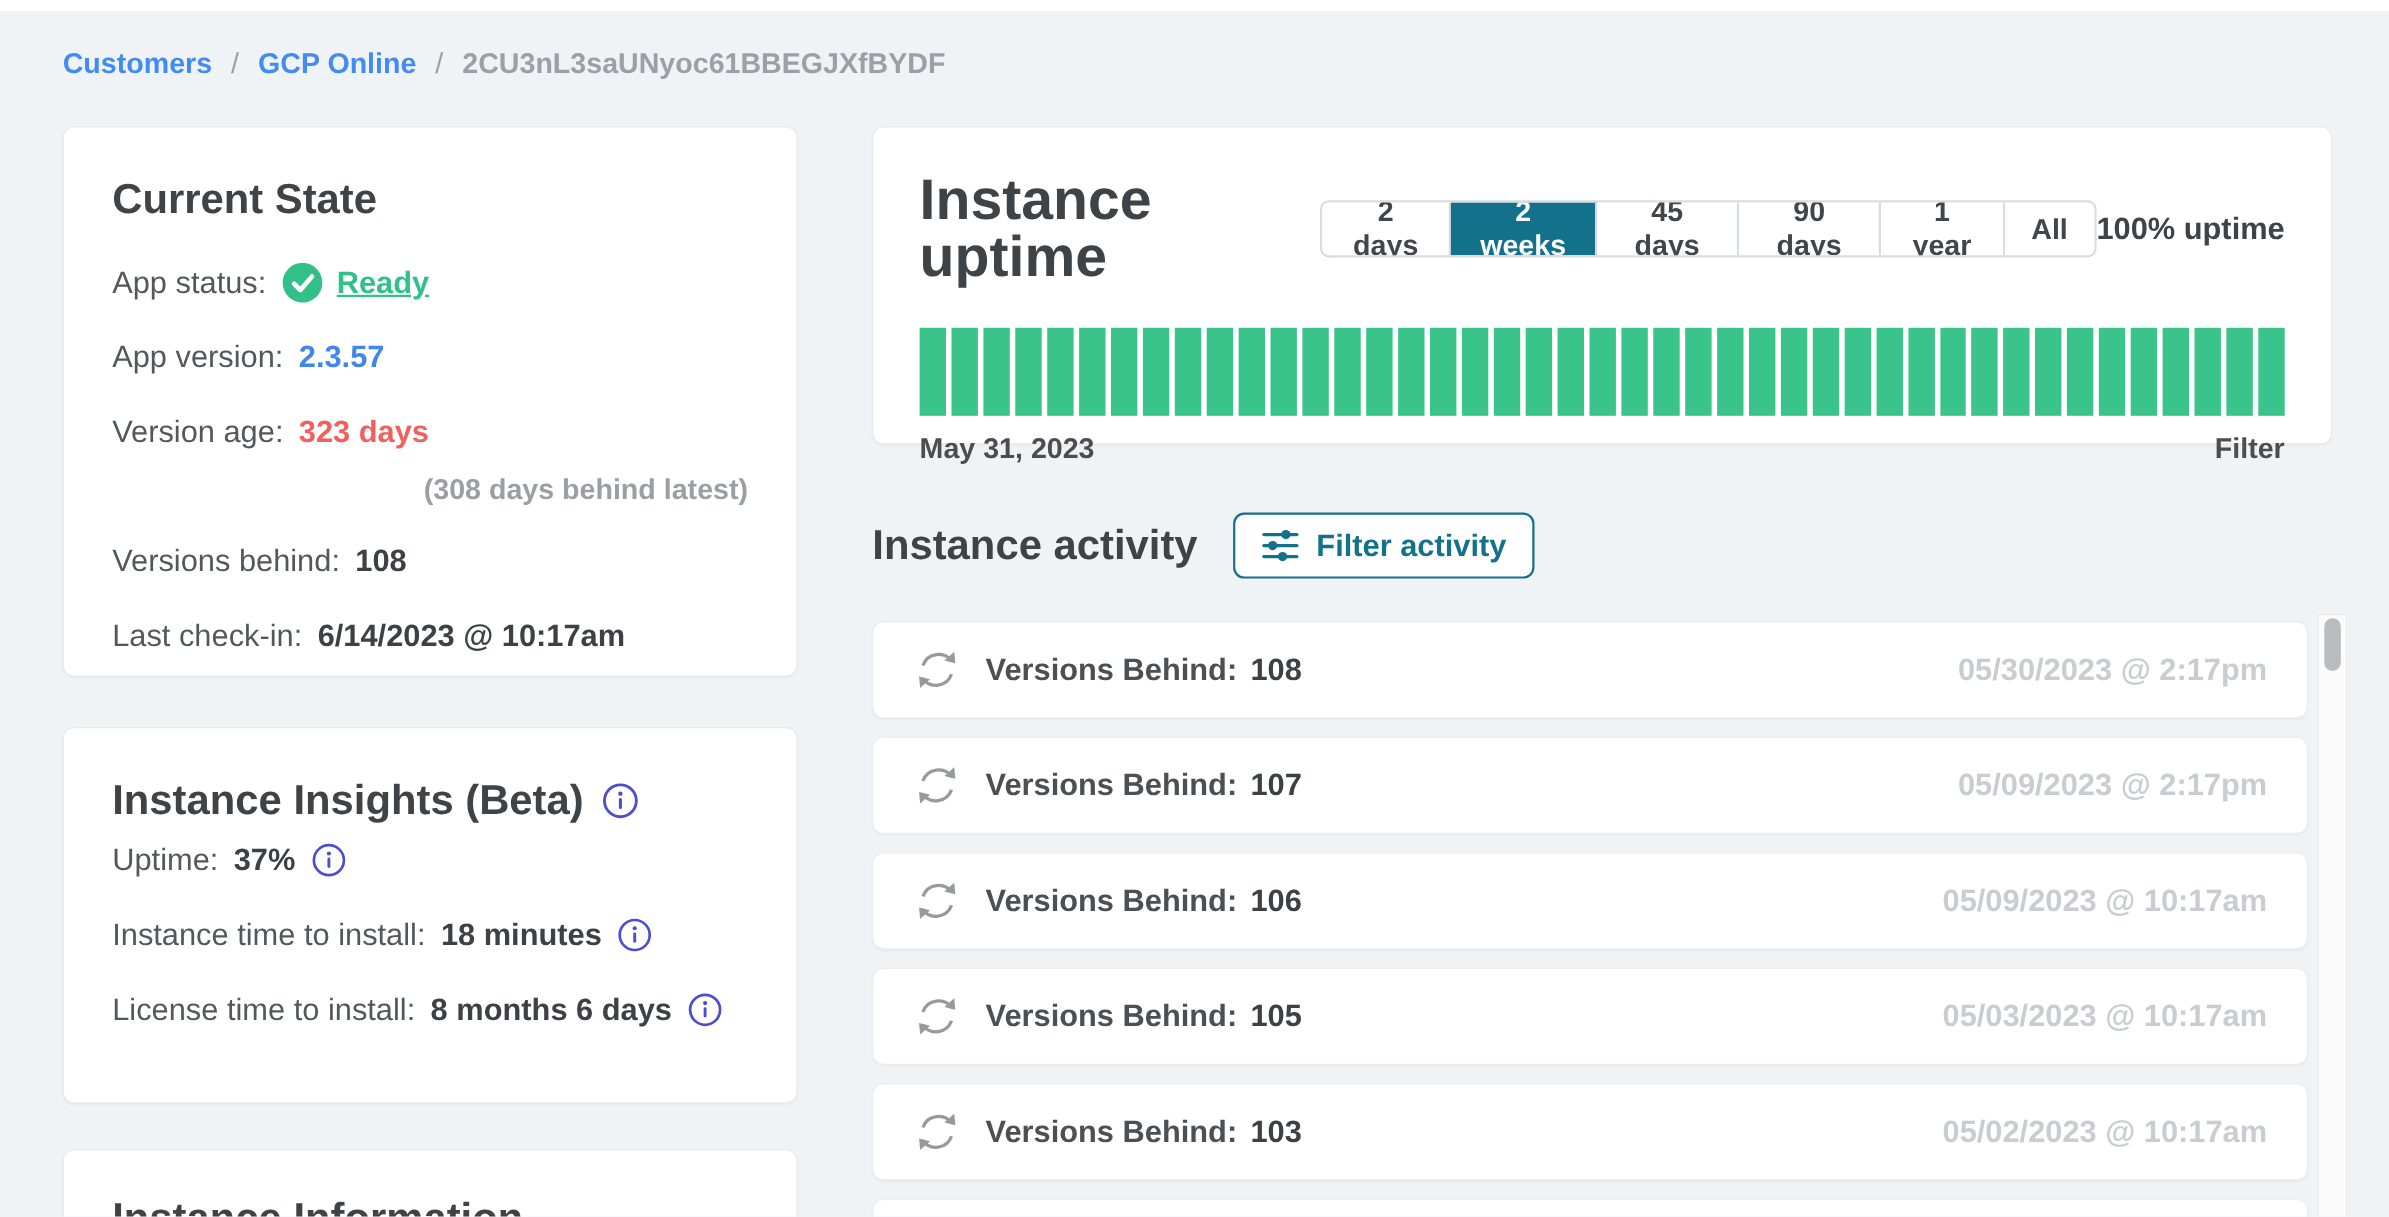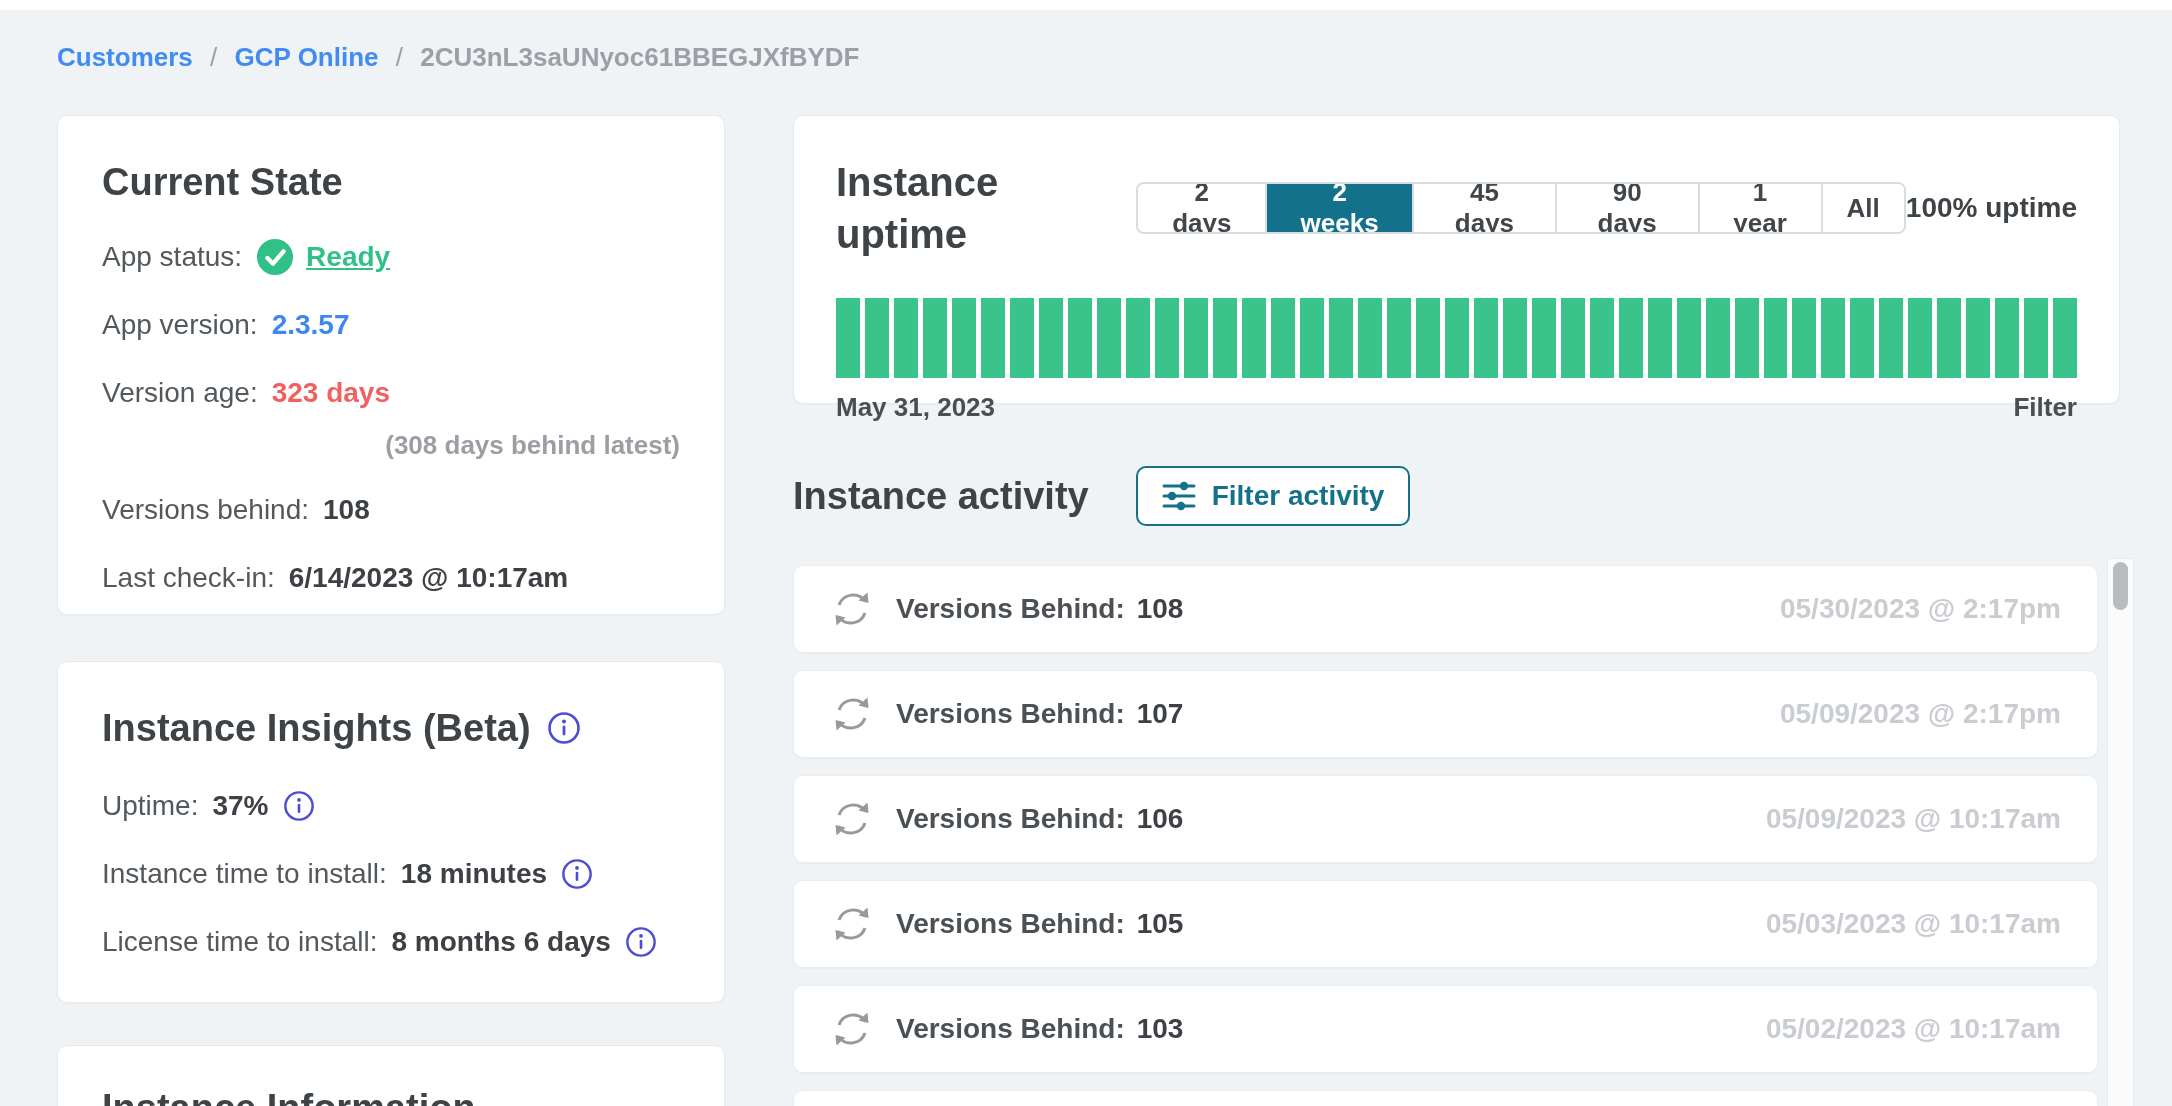--- a/index.html
+++ b/index.html
@@ -50,52 +50,52 @@
   .cs-row{display:flex;align-items:center;height:38px;margin-bottom:30px;font-size:28px;}
   .cs-label{color:#53585c;font-weight:400;margin-right:14px;white-space:nowrap;}
   .cs-value{font-weight:700;color:#3d4145;}
   .cs-value.green{color:var(--success-green);text-decoration:underline;}
   .cs-value.blue{color:var(--value-blue);}
   .cs-value.red{color:var(--alert-red);}
   .cs-note{font-size:26px;font-weight:600;color:#9b9fa3;margin:-12px 0 30px;}
   .status-check{display:inline-flex;margin-right:12px;}
 
   .card-insights{height:342px;padding:40px 44px;margin-bottom:42px;}
-  .card-insights h2{margin-bottom:36px;}
+  .card-insights h2{margin-bottom:12px;}
   .ins-row{display:flex;align-items:flex-start;height:38px;margin-bottom:30px;font-size:28px;}
   .info-icon{display:inline-flex;cursor:pointer;}
   .ins-row .info-icon{margin-left:14px;}
 
   .card-information{height:400px;padding:36px 44px;}
 
   
   .card-uptime{height:289px;padding:40px 42px 0;}
   .uptime-header{display:flex;align-items:center;justify-content:space-between;}
-  .uptime-title{font-size:40px;line-height:52px;font-weight:700;color:#3e4347;}
+  .uptime-title{font-size:52px;line-height:52px;font-weight:700;color:#3e4347;}
   .uptime-right{display:flex;align-items:center;}
   .seg-group{
     display:flex;align-items:stretch;height:52px;
     border:2px solid #d9dcde;border-radius:8px;overflow:hidden;background:#fff;
   }
   .seg-btn{
     appearance:none;border:none;background:#fff;cursor:pointer;
     font-family:inherit;font-size:26px;font-weight:700;color:#41464b;
     padding:0 24px;display:flex;align-items:center;
     border-right:2px solid #d9dcde;
   }
   .seg-btn:last-child{border-right:none;}
   .seg-btn.selected{background:var(--accent-teal);color:#ffffff;}
   .uptime-summary{font-size:28px;font-weight:700;color:#3e4347;white-space:nowrap;}
 
   .uptime-chart{display:flex;align-items:flex-end;gap:5px;height:80px;margin-top:38px;}
   .uptime-chart .bar{flex:1;background:var(--bar-green);}
   .chart-labels{display:flex;justify-content:space-between;margin-top:14px;font-size:26px;font-weight:700;color:#4a4e52;}
 
   
-  .activity-header{display:flex;align-items:center;gap:43px;margin-top:62px;position:relative;}
+  .activity-header{display:flex;align-items:center;gap:28px;margin-top:62px;position:relative;}
   .activity-title{font-size:38px;font-weight:700;color:#3e4347;line-height:60px;margin-right:4px;}
   .btn-outline{
     appearance:none;background:#fff;cursor:pointer;font-family:inherit;
     height:60px;padding:0 24px;border:2px solid var(--accent-teal);border-radius:10px;
     color:var(--accent-teal);font-size:28px;font-weight:700;
     display:inline-flex;align-items:center;gap:16px;white-space:nowrap;
   }
   .annotated-wrap{position:relative;display:inline-block;}
   .red-annotation{
     position:absolute;left:-25px;top:-35px;width:323px;height:119px;

